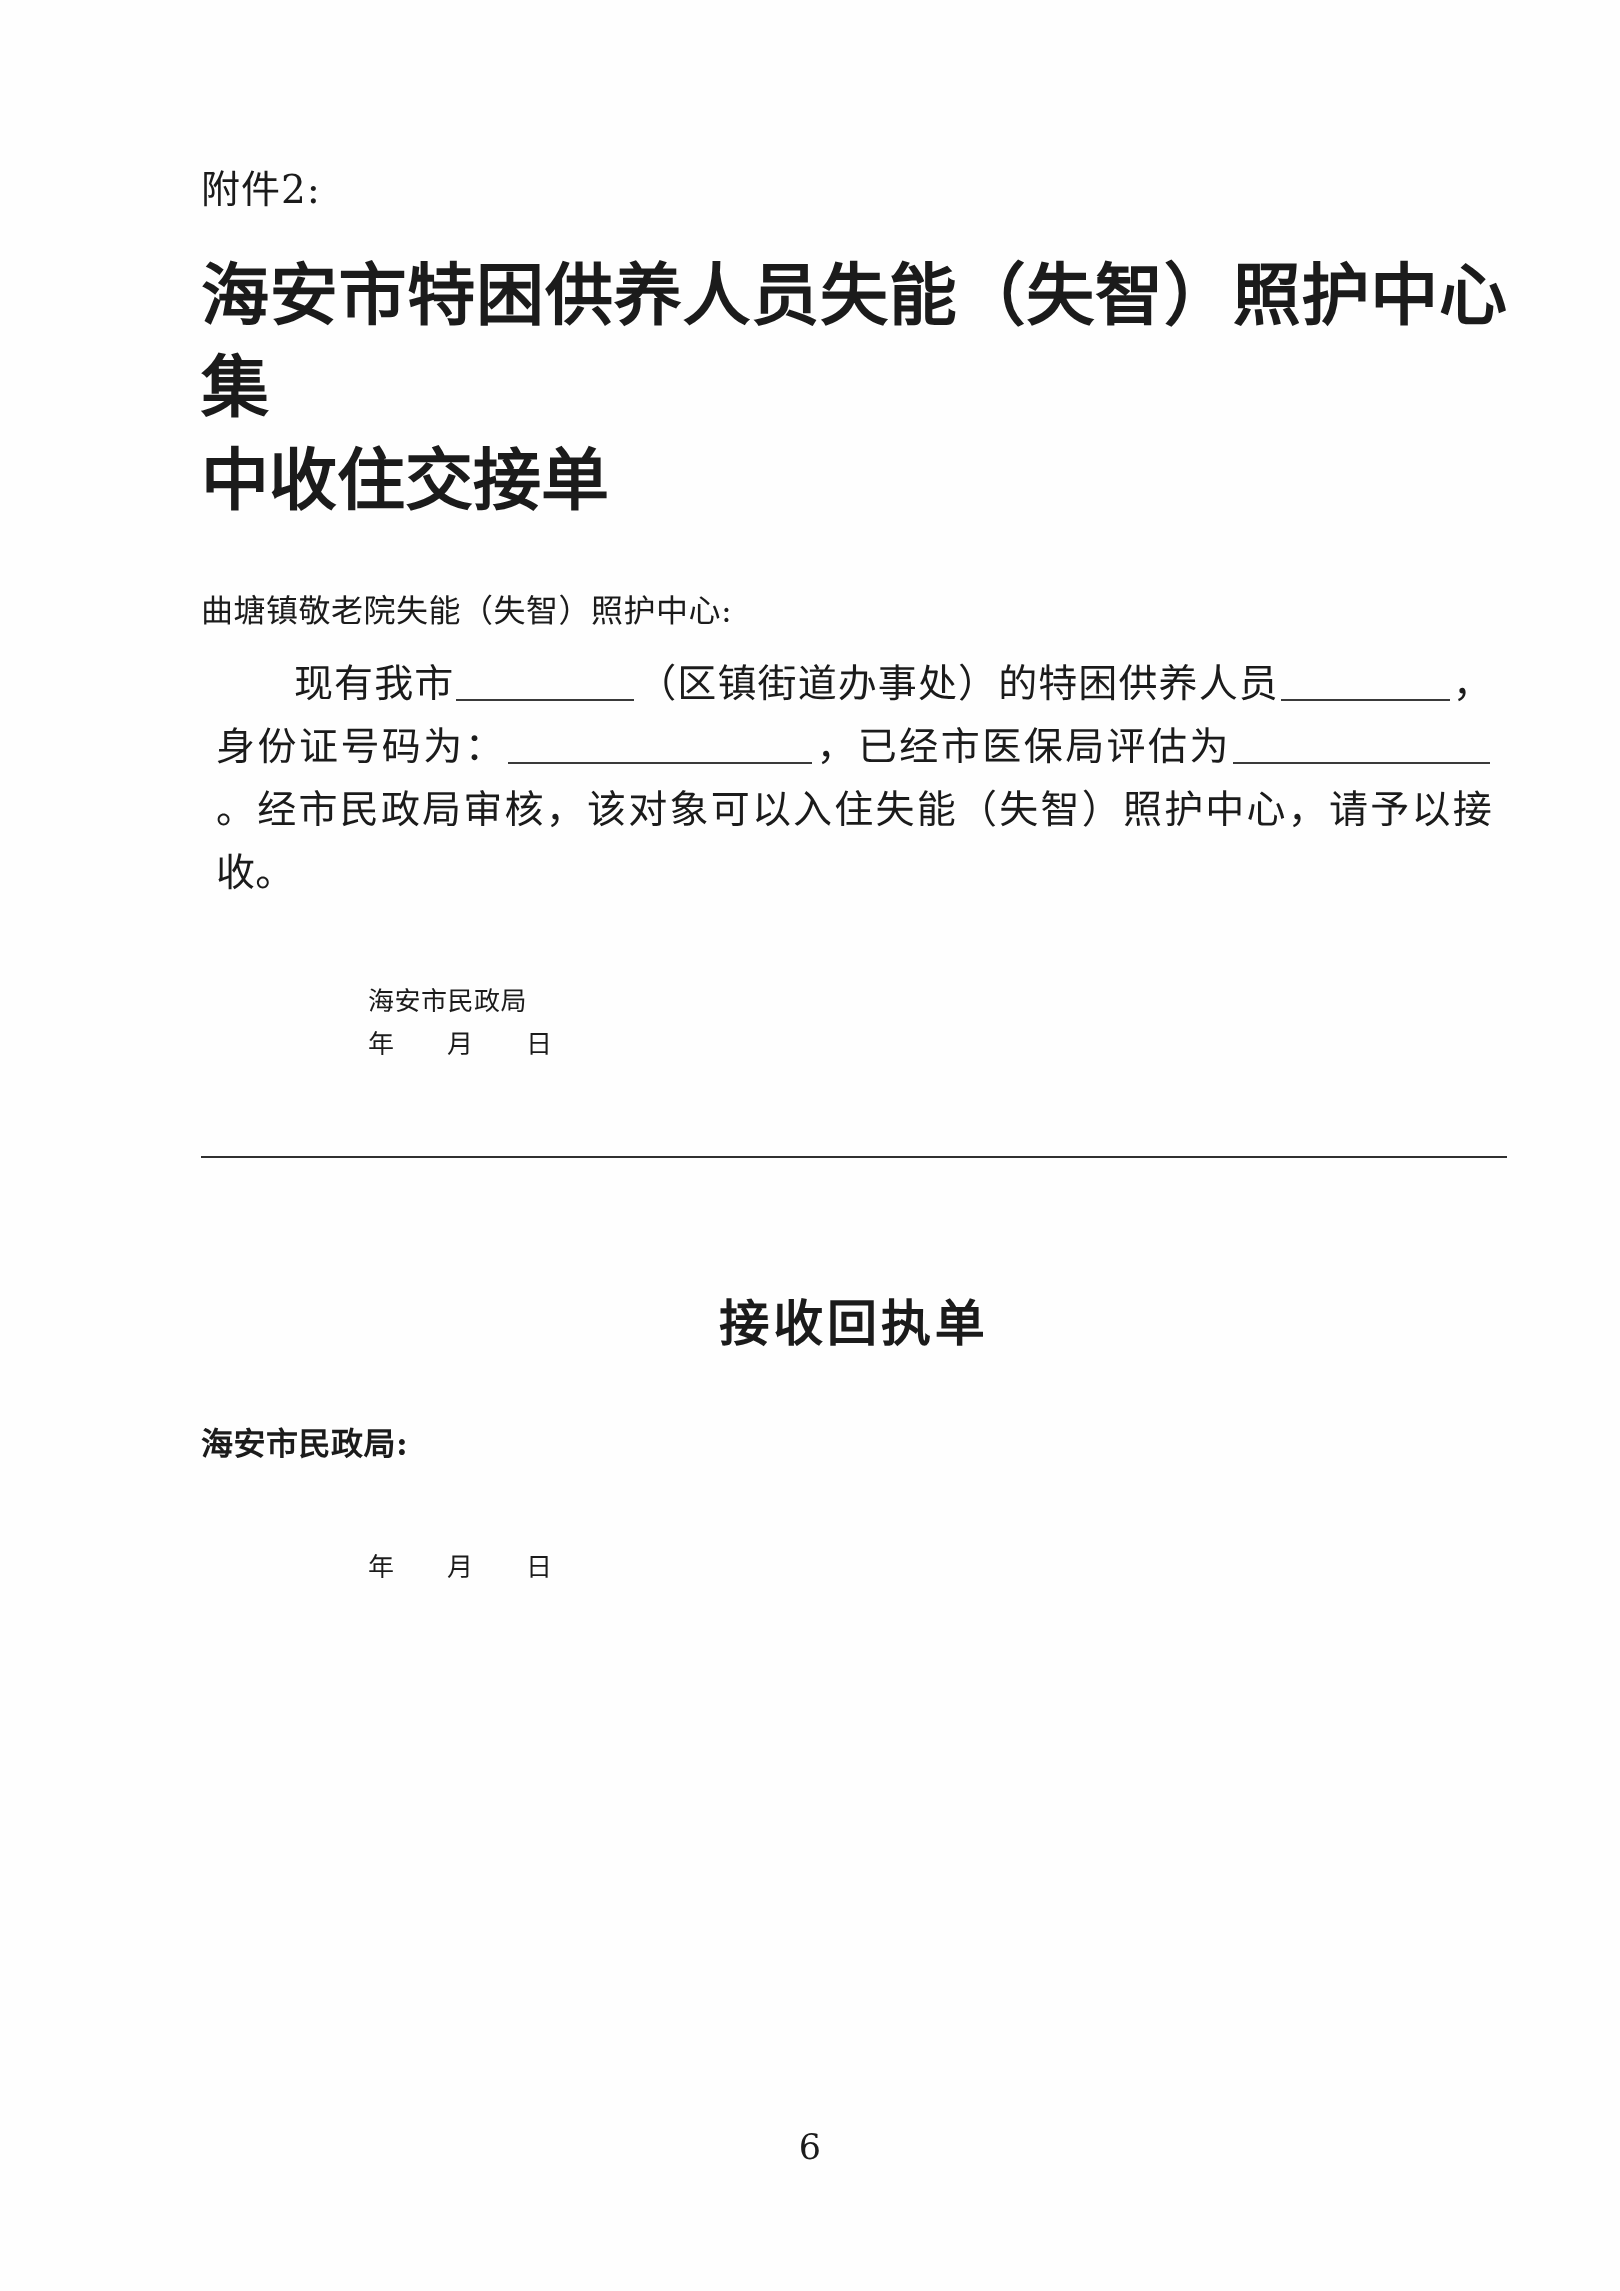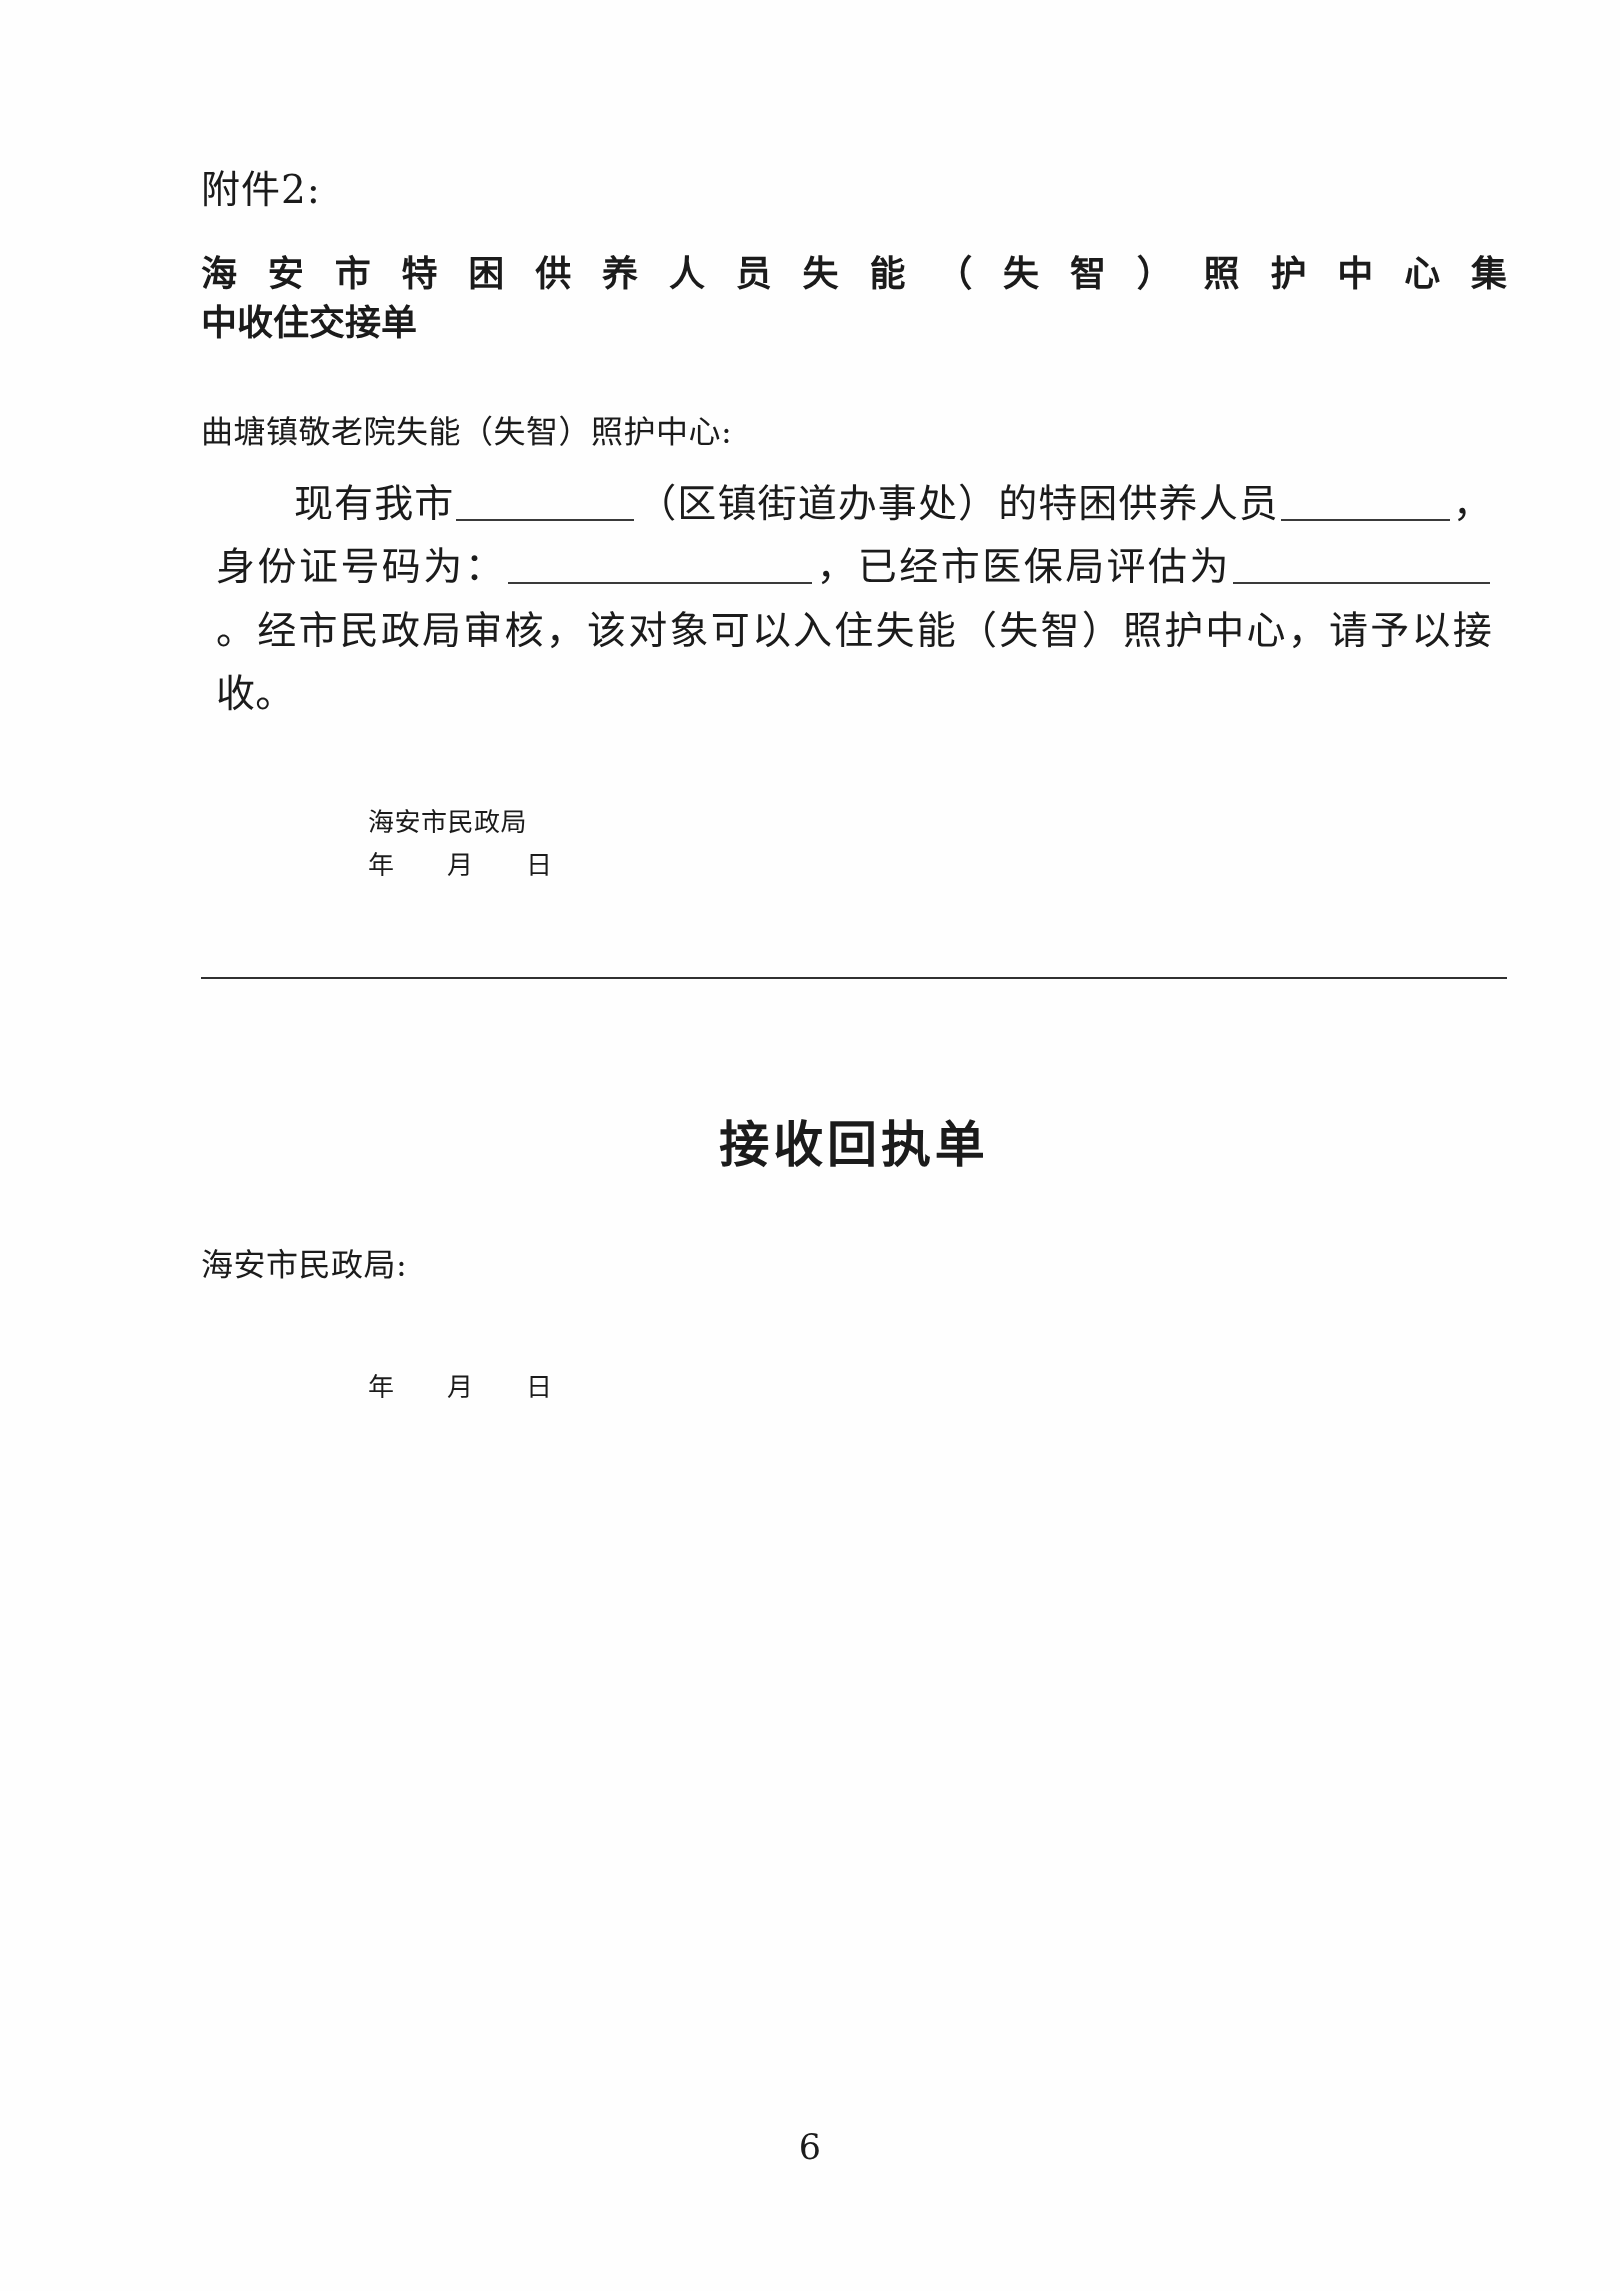--- a/index.html
+++ b/index.html
@@ -28,21 +28,21 @@
   .attach-label {
     font-size: 39px;
     line-height: 1.2;
     letter-spacing: 1px;
     margin: 0 0 35px 0;
     font-family: "DejaVu Serif", "Liberation Serif", serif;
   }
 
   
   .doc-title {
-    font-size: 36px;
+    font-size: 68px;
     font-weight: bold;
     line-height: 1.36;
     text-align: center;
     margin: 0 0 24px 0;
     letter-spacing: 0px;
     font-family: "DejaVu Serif", "Liberation Serif", serif;
   }
   .doc-title .tl-1 { display: block; text-align: justify; text-align-last: justify; }
   .doc-title .tl-2 { display: block; text-align: left; }
 
@@ -145,21 +145,21 @@
       <span>年</span><span class="gap"></span><span>月</span><span class="gap"></span><span>日</span>
     </div>
   </div>
 
   <hr class="divider">
 
   <div class="receipt">
 
     <div class="receipt-title">接收回执单</div>
 
-    <div class="addressee" style="margin-top:0;">海安市民政局:</div>
+    <div class="addressee" style="margin-top:0;font-weight:bold;">海安市民政局:</div>
 
 
     <div class="signature">
       <div class="sig-date">
         <span>年</span><span class="gap"></span><span>月</span><span class="gap"></span><span>日</span>
       </div>
     </div>
   </div>
 
   <div class="page-number">6</div>

